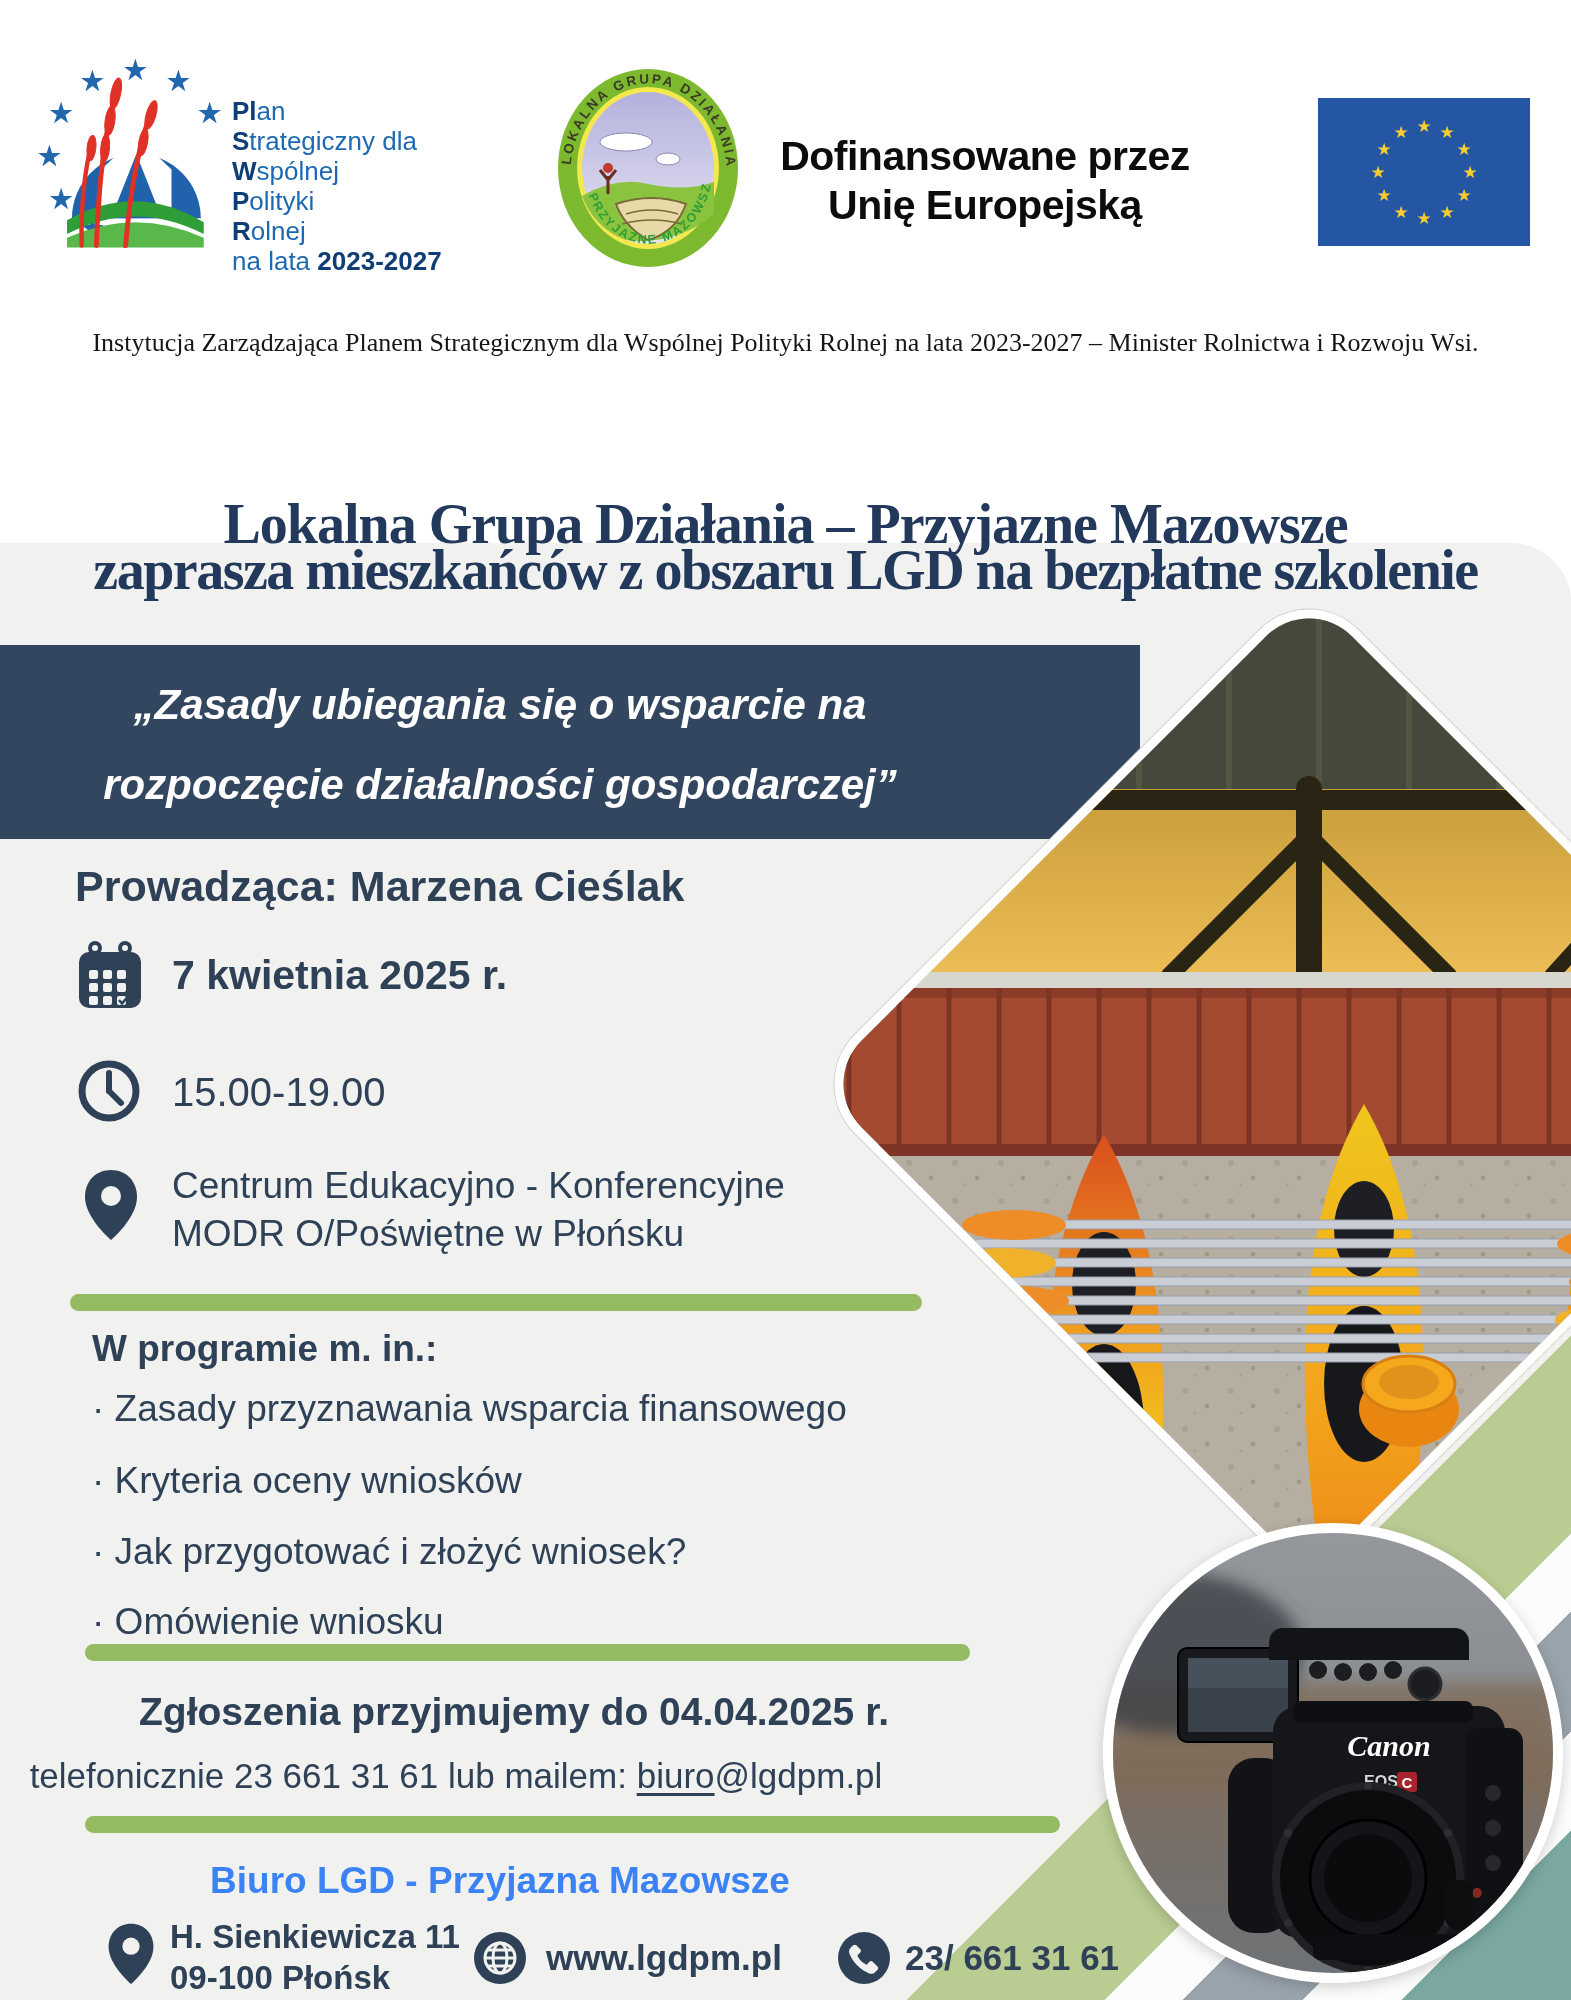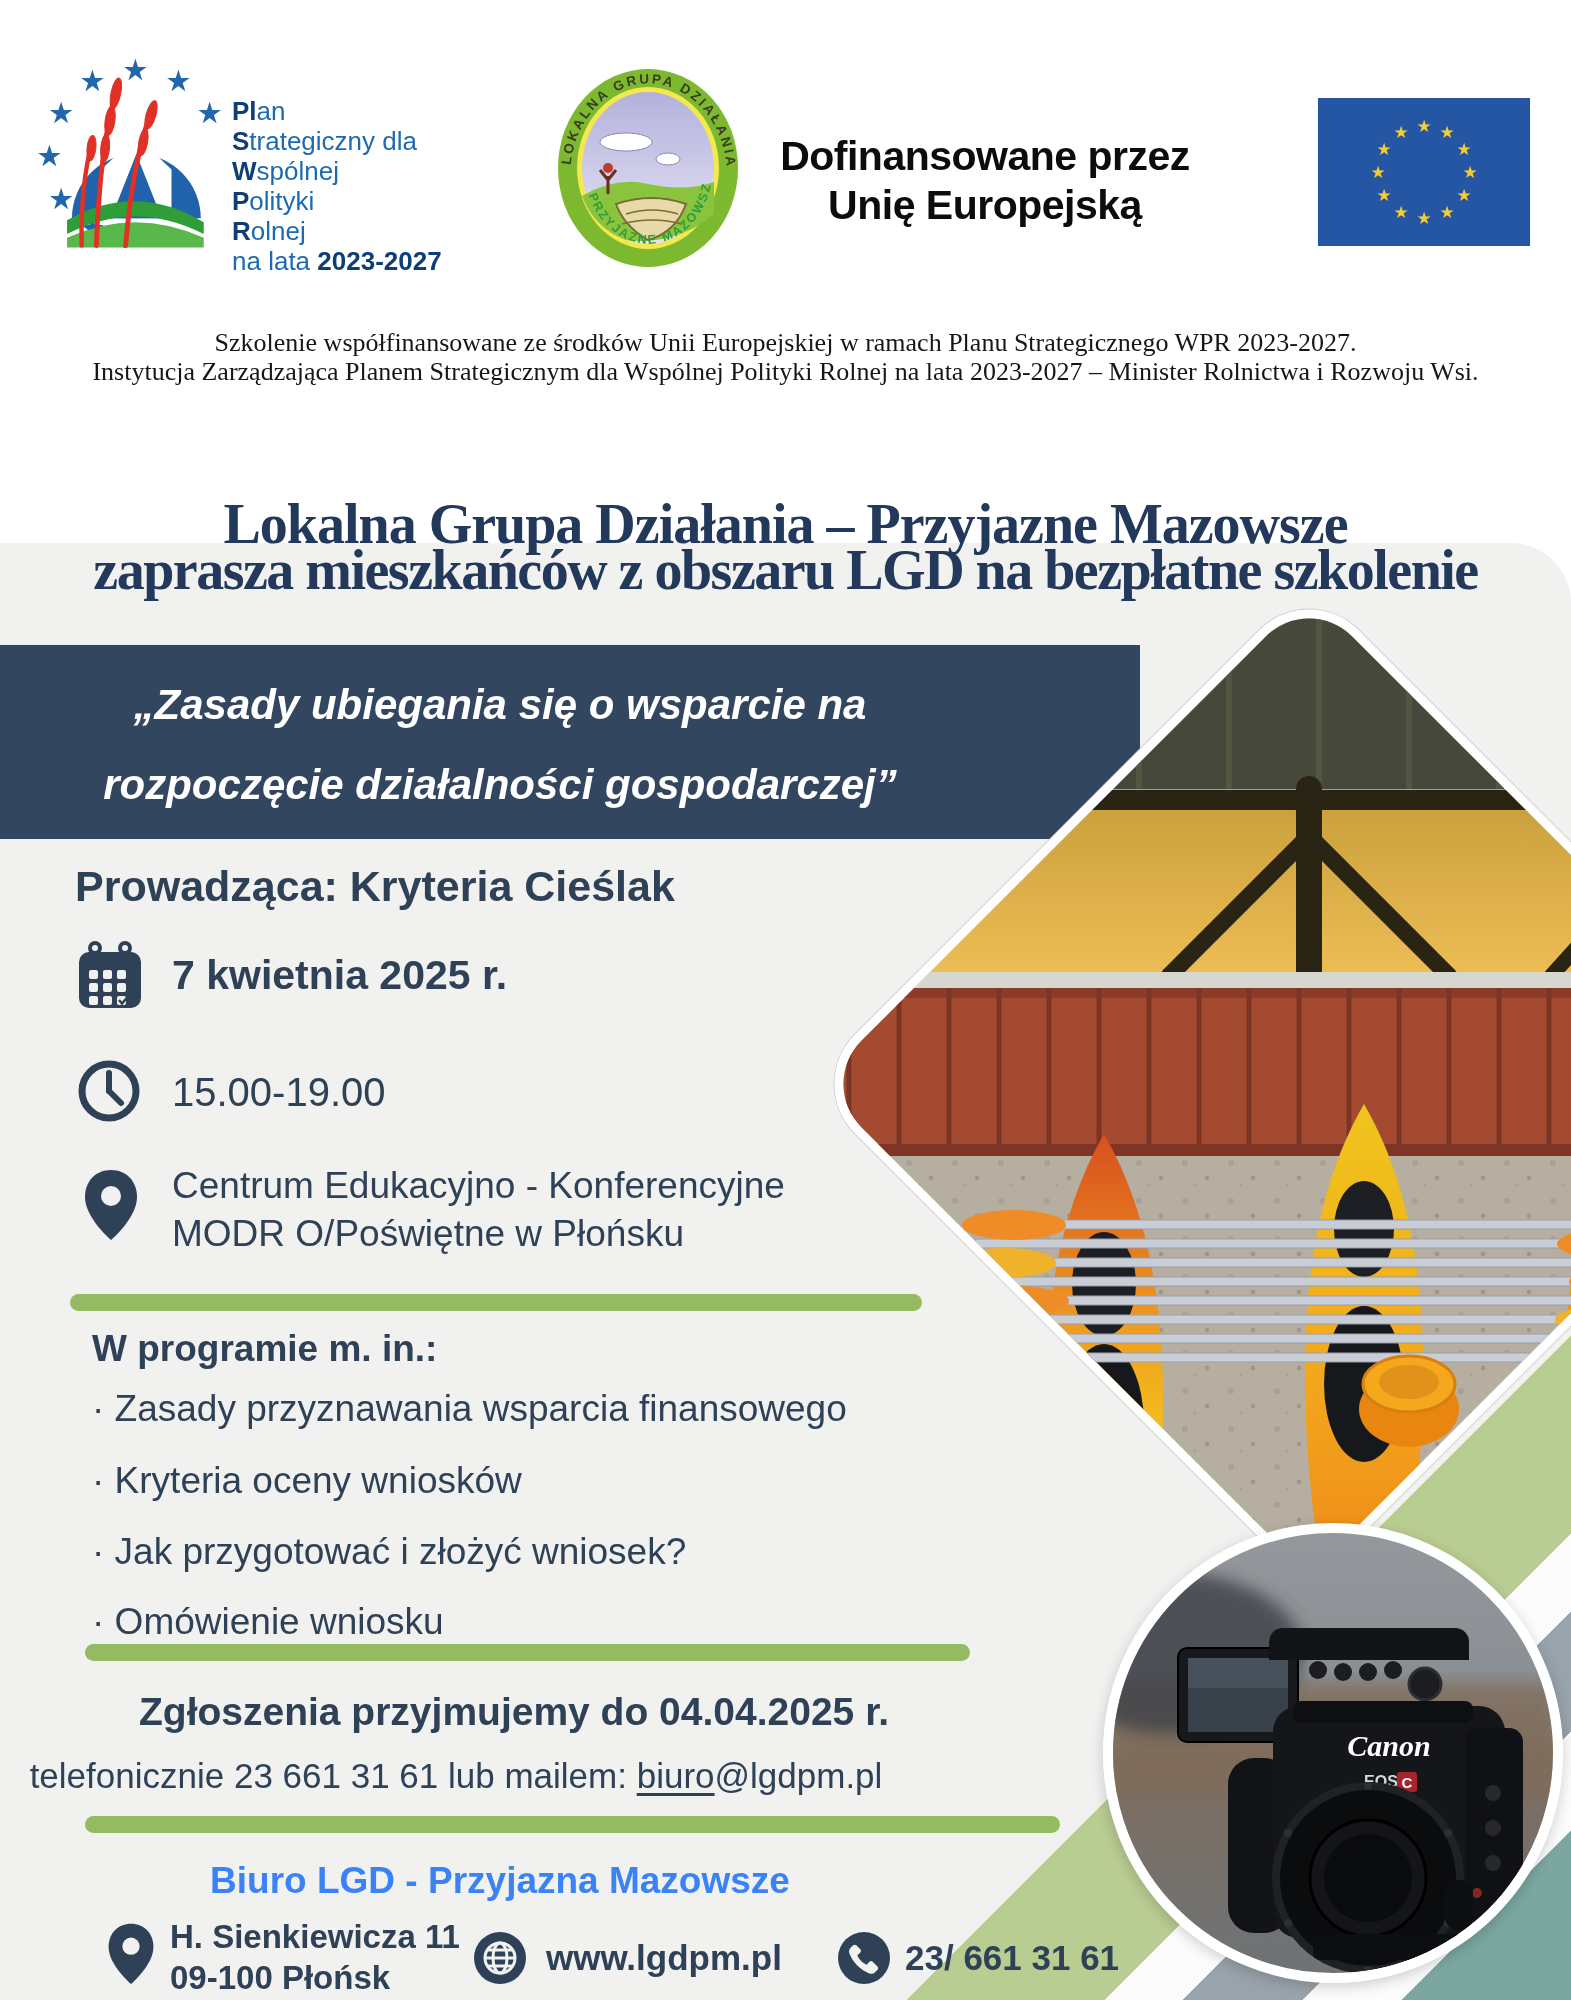--- a/index.html
+++ b/index.html
@@ -152,21 +152,20 @@
       <text x="106" y="126">★</text>
         <text x="83" y="120">★</text>
         <text x="66" y="103">★</text>
       <text x="60" y="80">★</text>
         <text x="66" y="57">★</text>
         <text x="83" y="40">★</text>
     </g>
   </svg>
 
   <div class="abs disclaimer serif">
-    <div>Szkolenie współfinansowane ze środków Unii Europejskiej w ramach Planu Strategicznego WPR 2023-2027.</div>
     <div>Instytucja Zarządzająca Planem Strategicznym dla Wspólnej Polityki Rolnej na lata 2023-2027 – Minister Rolnictwa i Rozwoju Wsi.</div>
   </div>
 
   <div class="abs title1 serif">Lokalna Grupa Działania – Przyjazne Mazowsze</div>
   <div class="abs title2 serif">zaprasza mieszkańców z obszaru LGD na bezpłatne szkolenie</div>
 
   <div class="abs banner">
     <div class="banner-inner">
       <div>„Zasady ubiegania się o wsparcie na</div>
       <div>rozpoczęcie działalności gospodarczej”</div>
@@ -339,21 +338,21 @@
         <circle cx="315" cy="335" r="4" fill="#2c2e33"></circle>
           <circle cx="235" cy="382" r="4" fill="#2c2e33"></circle>
         <circle cx="155" cy="335" r="4" fill="#2c2e33"></circle>
           <circle cx="155" cy="245" r="4" fill="#2c2e33"></circle>
         <rect x="312" y="292" width="28" height="50" rx="13" fill="#0d0e10"></rect>
         <rect x="180" y="346" width="170" height="26" rx="7" fill="#0d0e11"></rect>
       </g>
     </svg>
   </div>
 
-  <div class="abs presenter z4">Prowadząca: Kryteria Cieślak</div>
+  <div class="abs presenter z4">Prowadząca: Marzena Cieślak</div>
 
   <svg class="abs z4" style="left:78px;top:940px;" width="64" height="70" viewBox="0 0 64 70">
     <circle cx="17" cy="8" r="5" stroke="#2e4157" stroke-width="4" fill="none"></circle>
     <circle cx="47" cy="8" r="5" stroke="#2e4157" stroke-width="4" fill="none"></circle>
     <rect x="1" y="12" width="62" height="56" rx="10" fill="#2e4157"></rect>
     <g fill="#f1f2f0">
       <rect x="11" y="30" width="9" height="9" rx="2"></rect>
         <rect x="25" y="30" width="9" height="9" rx="2"></rect>
       <rect x="39" y="30" width="9" height="9" rx="2"></rect>
         <rect x="11" y="43" width="9" height="9" rx="2"></rect>

